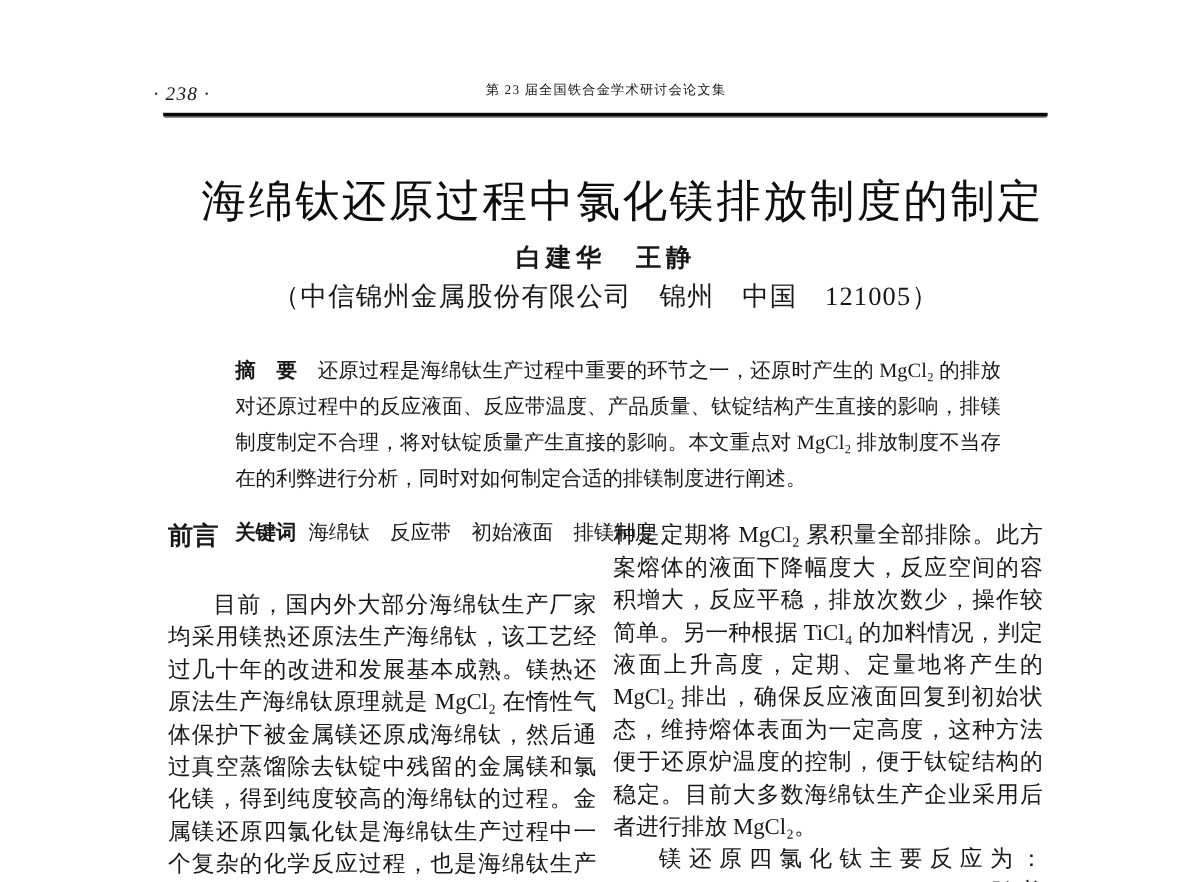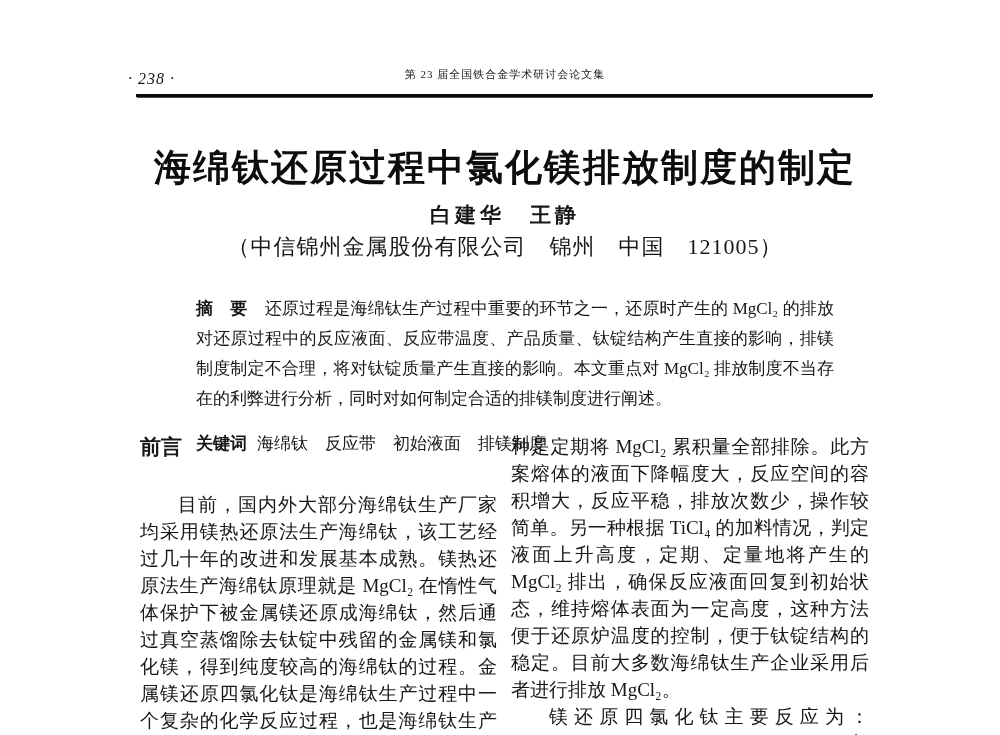--- a/index.html
+++ b/index.html
@@ -23,23 +23,23 @@
     text-align:center;font-size:11px;letter-spacing:1px;
   }
   .header-rule{
     left:136px;top:94px;width:737px;height:3px;
     background:#0a0a0a;
     box-shadow:0 2px 0 -1px #4a4a4a;
   }
   
   .article-title{
     left:140px;top:118px;width:730px;
-    text-align:center;
+    text-align:right;
     font-family:"Liberation Sans","DejaVu Sans",sans-serif;
-    font-weight:bold;font-size:37px;letter-spacing:2px;
+    font-weight:normal;font-size:37px;letter-spacing:2px;
     color:#0d0d0d;
   }
   .authors{
     left:140px;top:201px;width:730px;
     text-align:center;font-size:21px;font-weight:bold;
     letter-spacing:4px;
   }
   .affiliation{
     left:140px;top:232px;width:730px;
     text-align:center;font-size:22px;letter-spacing:1px;

